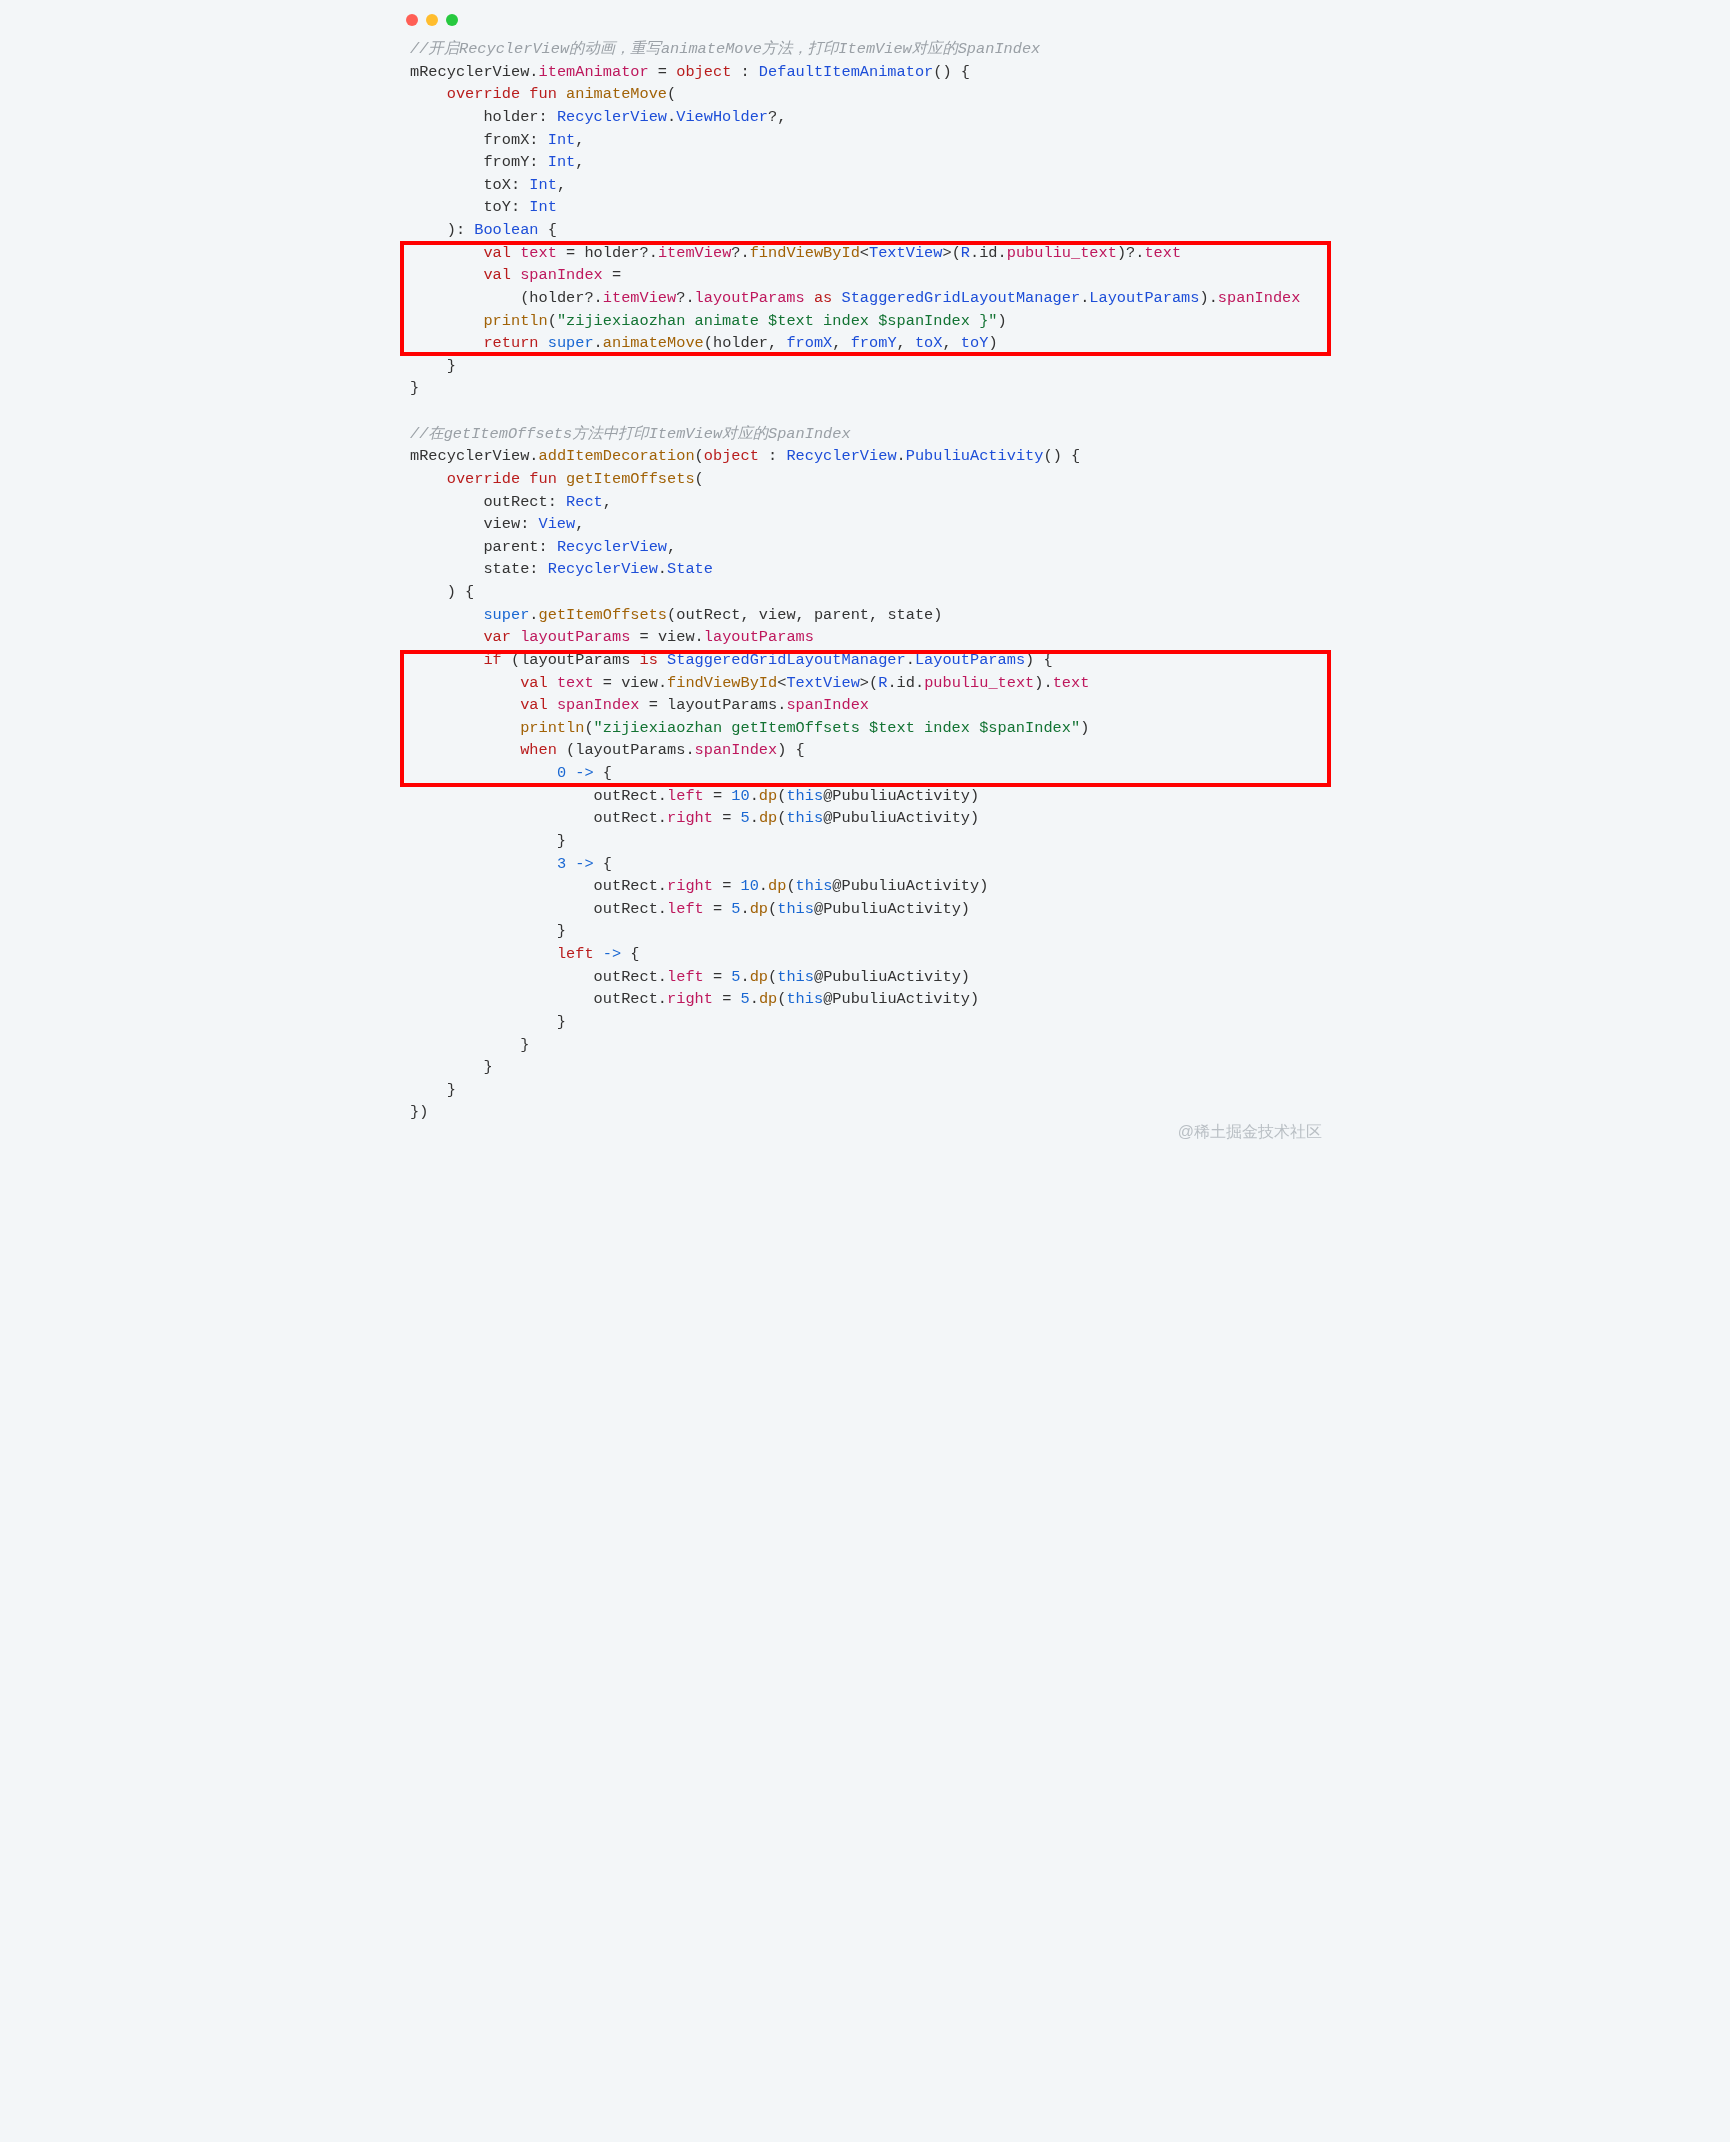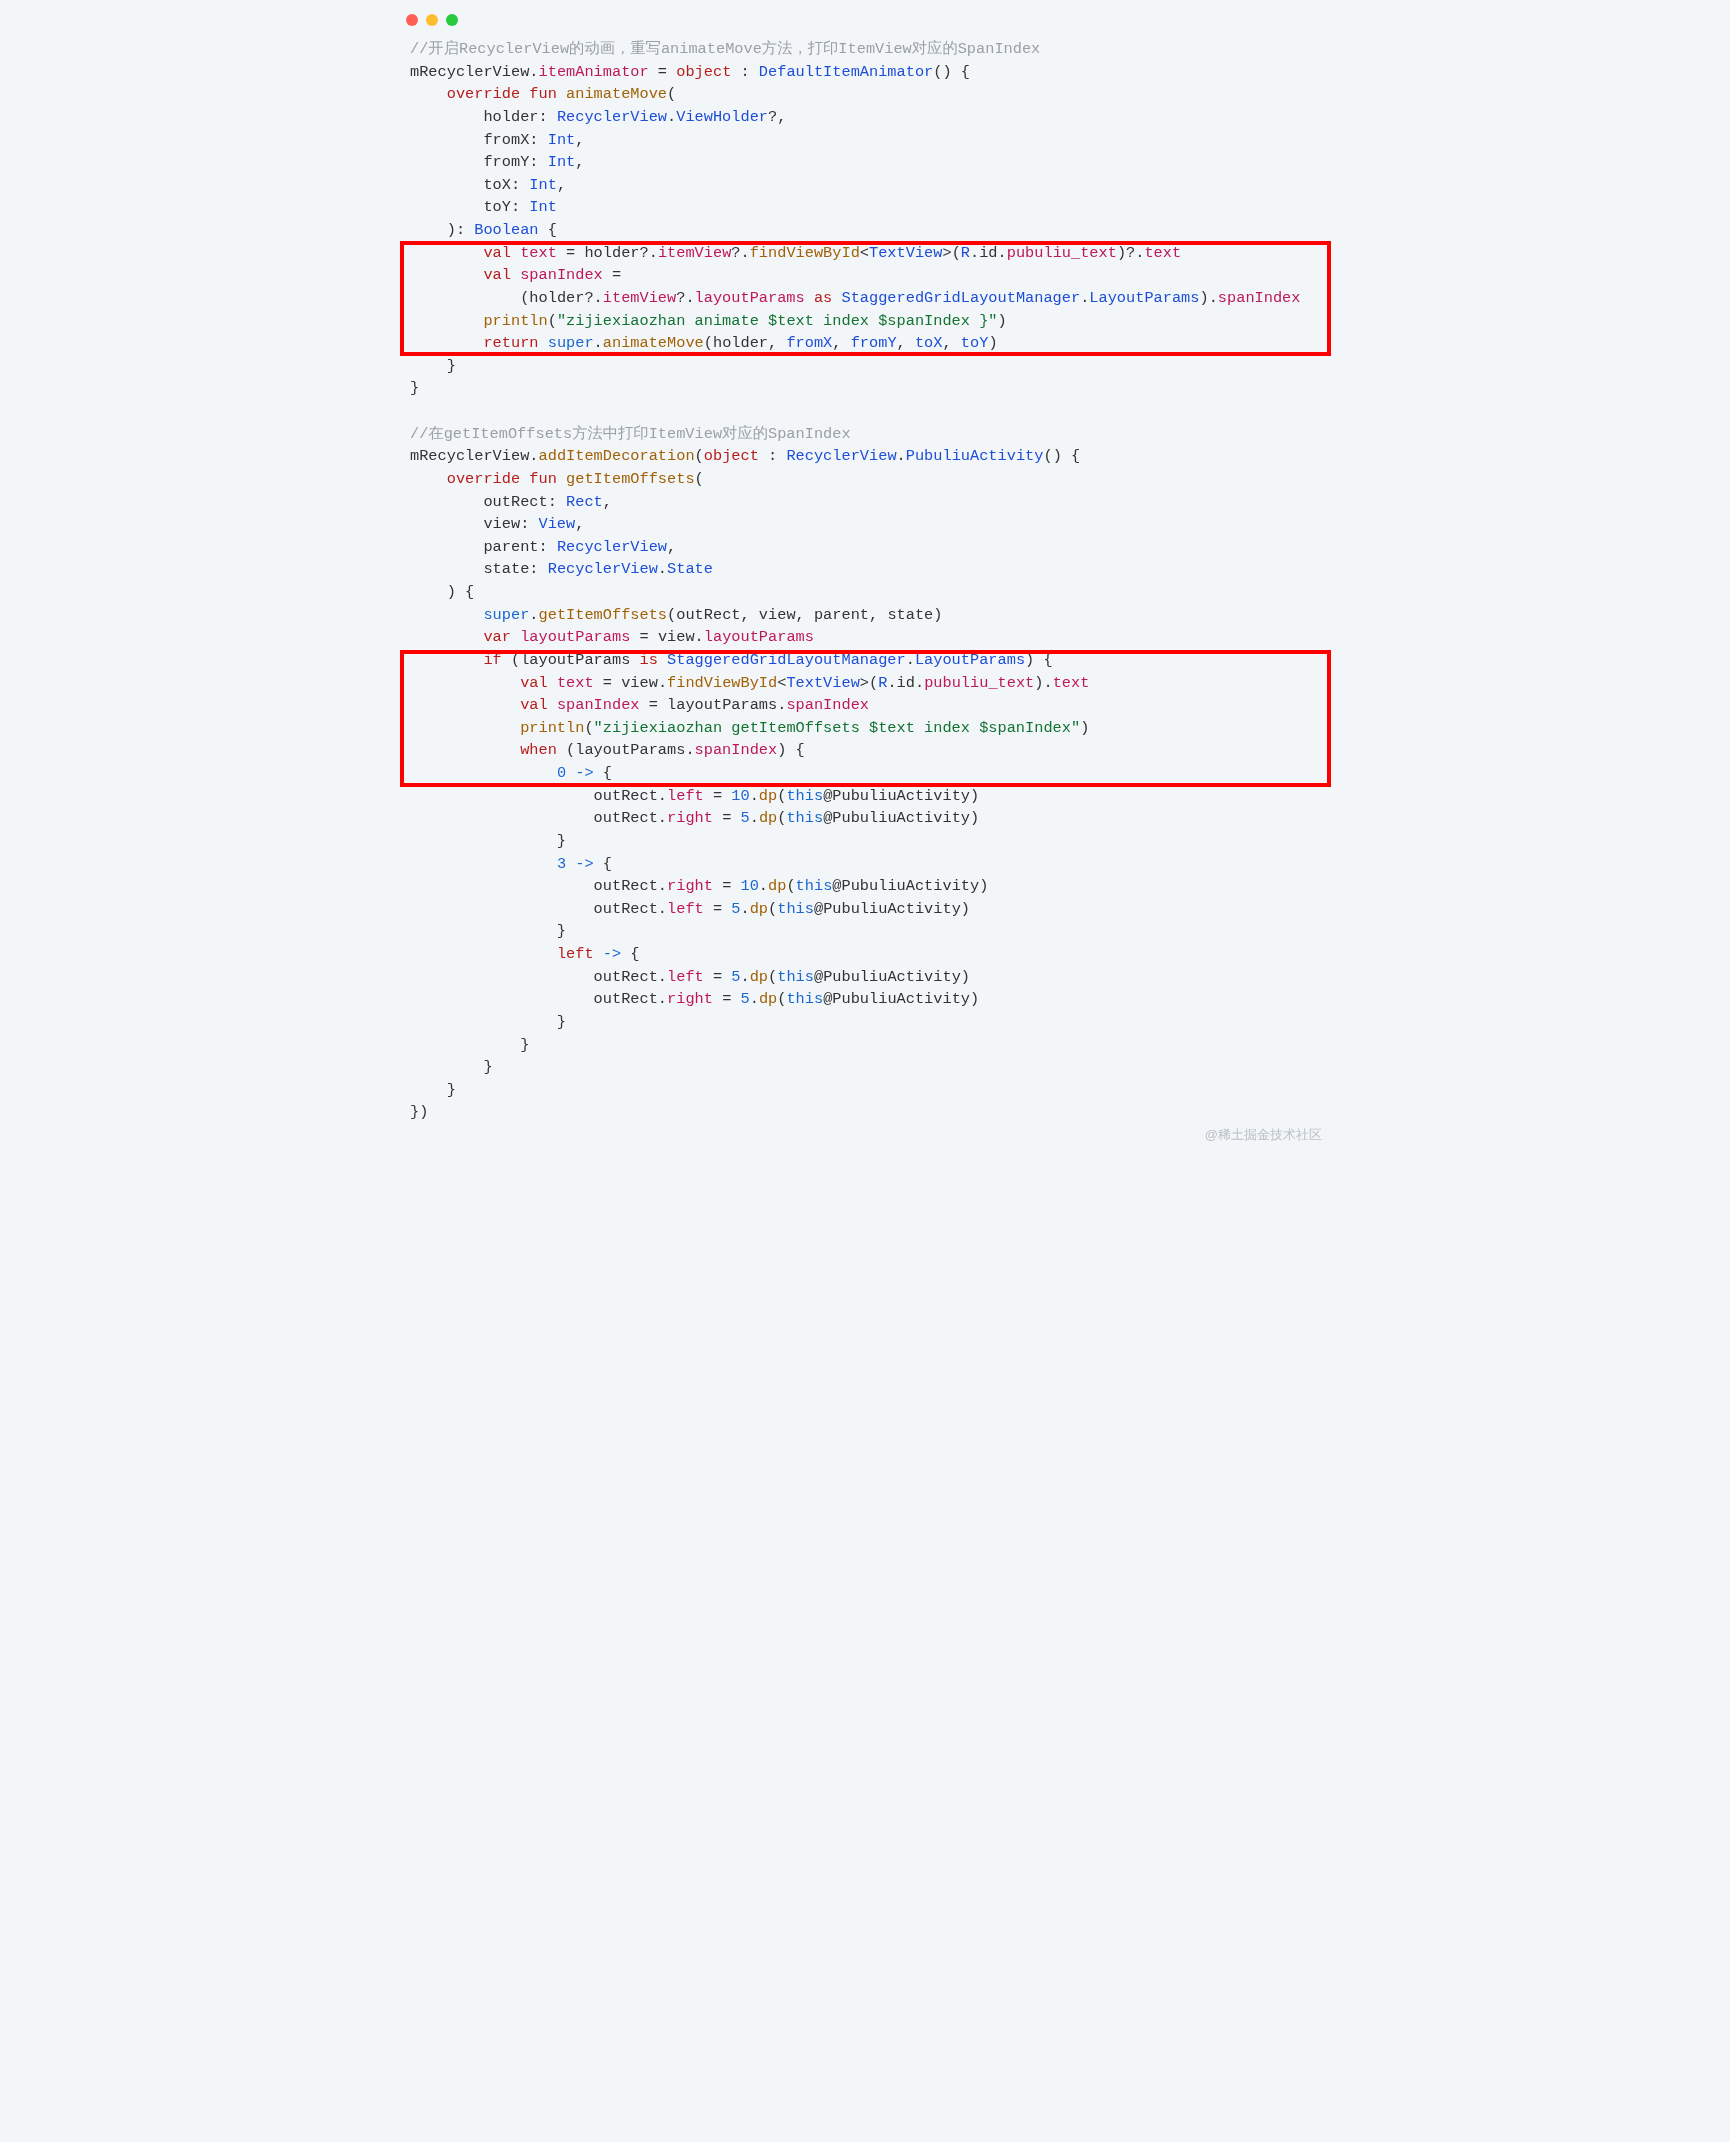--- a/index.html
+++ b/index.html
@@ -28,21 +28,21 @@
   .tb-green{background:#27c93f}
   .code-wrap{position:relative;padding:6px 4px 20px 4px}
   pre{
     margin:0;
     padding:0 14px 10px 14px;
     white-space:pre;
     overflow:hidden;
     font-family:inherit;
     font-size:inherit;
   }
-  .cmt{color:#9aa0a6;}
+  .cmt{color:#9aa0a6;font-style:italic}
   .kw{color:#b91c1c}
   .kw2{color:#1967d2}
   .fn{color:#a16207}
   .ty{color:#1d4ed8}
   .id{color:#333}
   .pr{color:#be185d}
   .num{color:#1967d2}
   .str{color:#137333}
   .op{color:#1967d2}
   .hlbox{
@@ -51,21 +51,21 @@
     box-sizing:border-box;
     pointer-events:none;
   }
   #hl1{left:8px;width:931px}
   #hl2{left:8px;width:931px}
   .watermark{
     position:absolute;
     right:16px;
     bottom:10px;
     color:#b9bfc4;
-    font-size:13px;
+    font-size:16px;
     font-family:-apple-system,BlinkMacSystemFont,"Segoe UI",sans-serif;
   }
 </style>
 </head>
 <body>
 
 <div class="window">
   <div class="titlebar">
     <span class="tb-dot tb-red"></span>
     <span class="tb-dot tb-yellow"></span>

